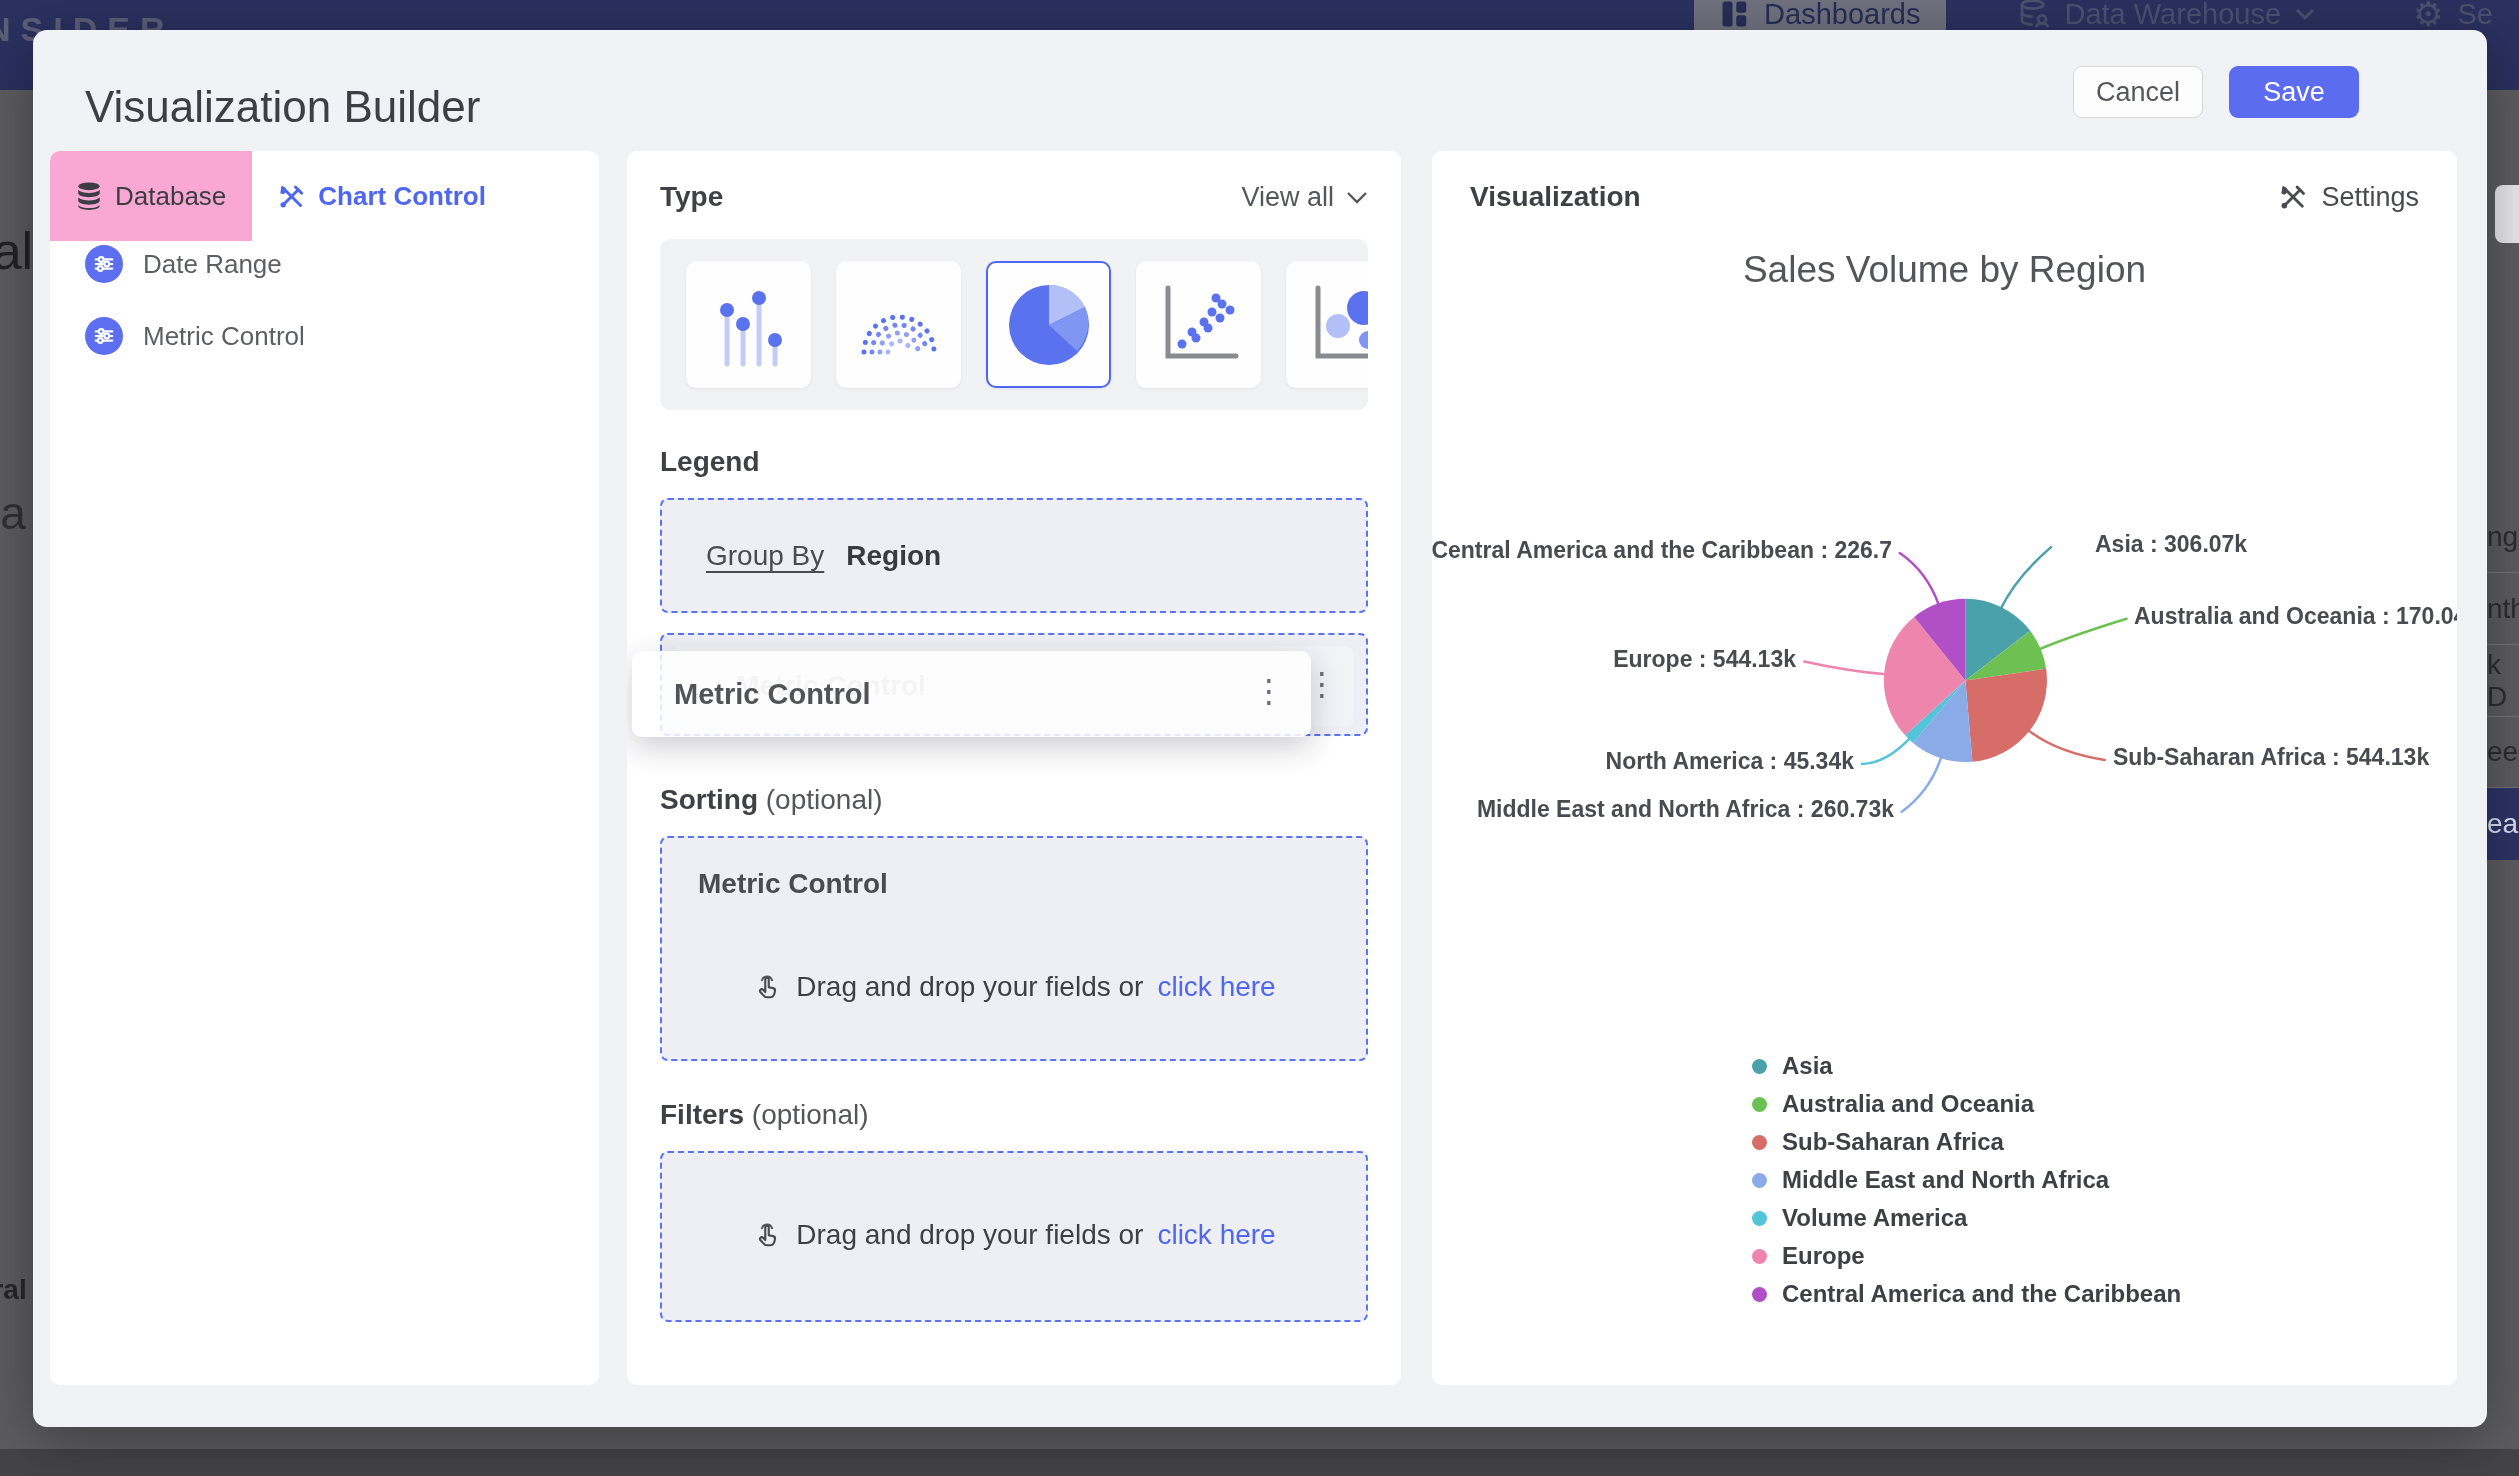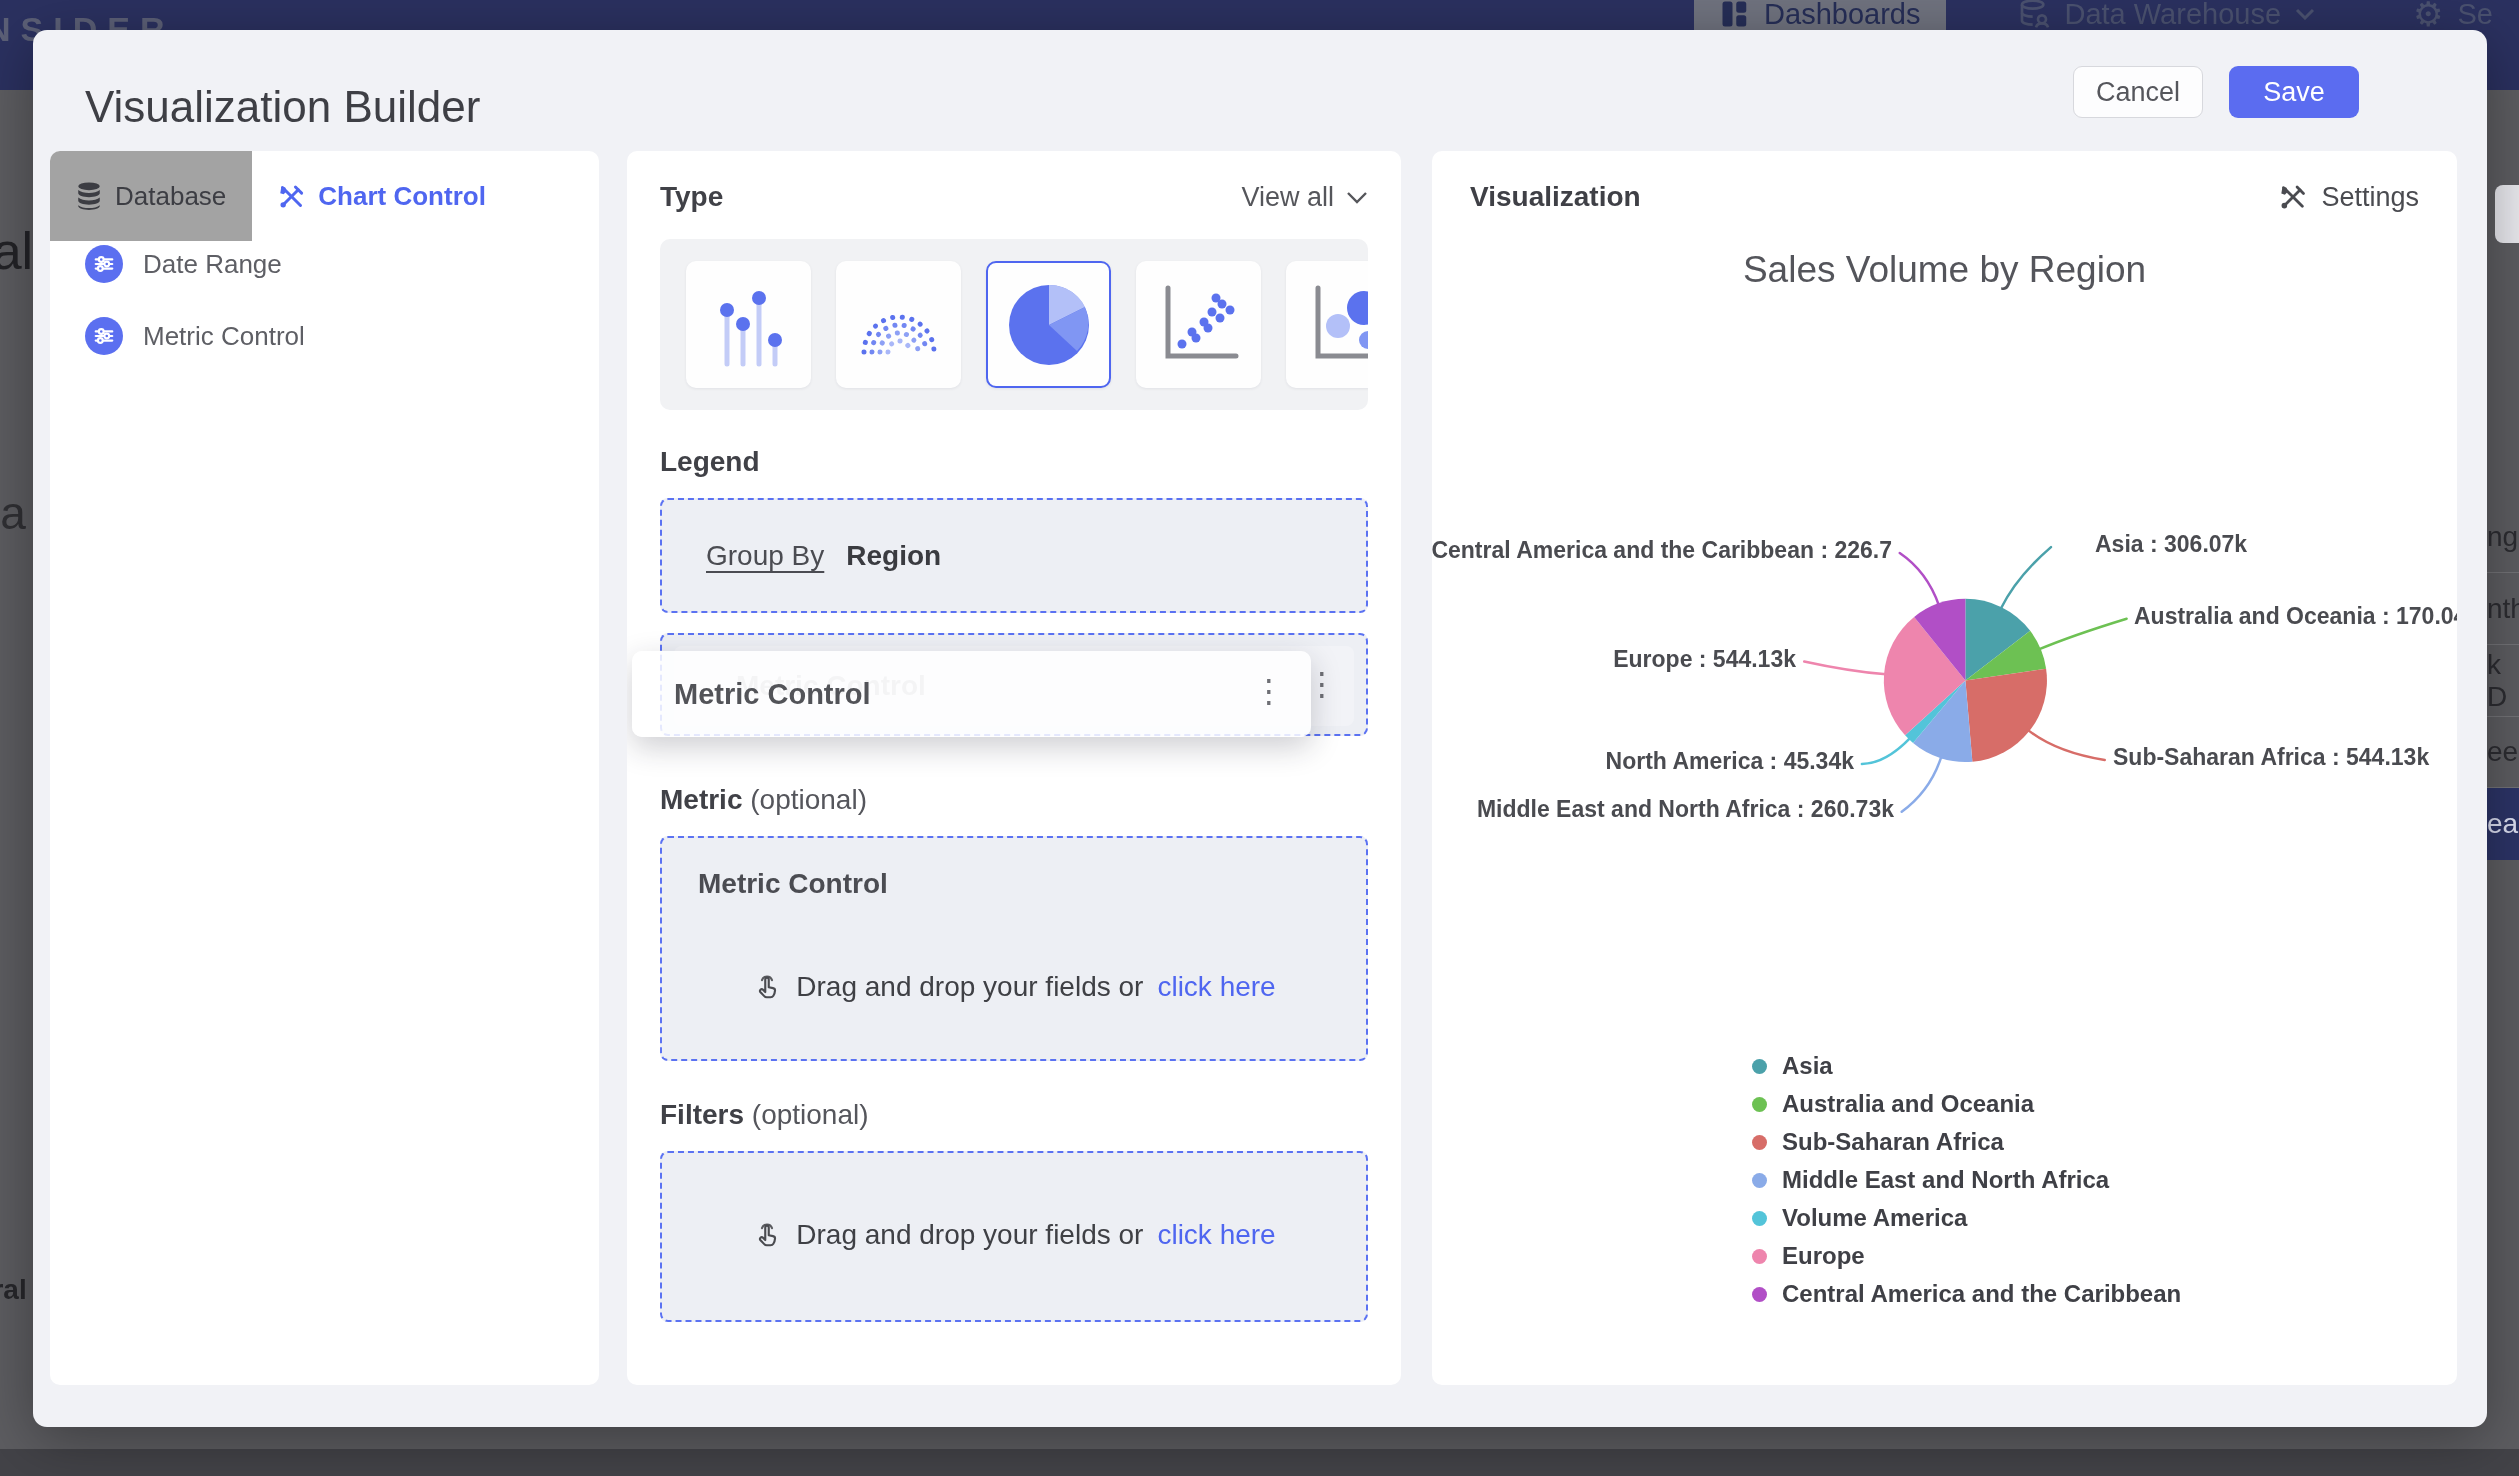--- a/index.html
+++ b/index.html
@@ -32,21 +32,21 @@
 
   .cards { position:absolute; left:0; top:121px; width:2454px; height:1234px; }
   .card { position:absolute; top:0; height:1234px; background:#ffffff; border-radius:10px; overflow:hidden; }
   .card-side { left:17px; width:549px; }
   .card-mid  { left:594px; width:774px; }
   .card-viz  { left:1399px; width:1025px; }
 
   
   .tabs { display:flex; height:90px; }
   .tab { display:flex; align-items:center; gap:13px; font-size:26px; padding:0 26px; cursor:pointer; }
-  .tab-db { background:#a3a3a3; color:#3c3d43; font-weight:500; }
+  .tab-db { background:#f9a8d4; color:#3c3d43; font-weight:500; }
   .tab-cc { color:#4f66f0; font-weight:700; }
   .side-item { display:flex; align-items:center; gap:20px; font-size:26px; color:#5e5f65; margin:0 0 0 35px; height:46px; cursor:pointer; }
   .side-item:first-of-type { margin-top:42px; }
   .side-item + .side-item { margin-top:26px; }
   .blue-badge { width:38px; height:38px; border-radius:50%; background:#5b6ff0; display:flex; align-items:center; justify-content:center; flex:0 0 auto; }
 
   
   .card-mid .inner { padding:30px 33px; }
   .sec-head { display:flex; align-items:center; justify-content:space-between; }
   .h-label { font-size:28px; font-weight:700; color:#404147; }
@@ -274,21 +274,21 @@
           <div class="ghost-chip">
             <span class="gtxt">Metric Control</span>
             <span class="kebab">⋮</span>
           </div>
           <div class="drag-card">
             <span class="dtxt">Metric Control</span>
             <span class="kebab">⋮</span>
           </div>
         </div>
 
-        <div class="h-label mt48"><span>Metric</span> <span class="opt">(optional)</span></div>
+        <div class="h-label mt48"><span>Sorting</span> <span class="opt">(optional)</span></div>
         <div class="dashed-box sort-box">
           <div class="sort-chip-label">Metric Control</div>
           <div class="drop-row">
             <svg width="30" height="30" viewBox="0 0 24 24" fill="none" stroke="#4a4b50" stroke-width="1.7" stroke-linecap="round" stroke-linejoin="round">
                 <path d="M8 6.5a4.2 4.2 0 0 1 8 0" opacity=".9"></path>
                 <path d="M12 4.5c.8 0 1.4.6 1.4 1.4v6.3l3.4.7c1 .2 1.7 1 1.6 2-.1 1.4-.5 3-1.3 4.1-.5.8-1.4 1.2-2.3 1.2h-3c-.8 0-1.5-.3-2-.9l-3-3.1c-.5-.6-.5-1.5 0-2s1.4-.6 2 0l1.8 1.8V5.9c0-.8.6-1.4 1.4-1.4z"></path>
               </svg>
             <span>Drag and drop your fields or</span>
             <span class="drop-link">click here</span>
           </div>

